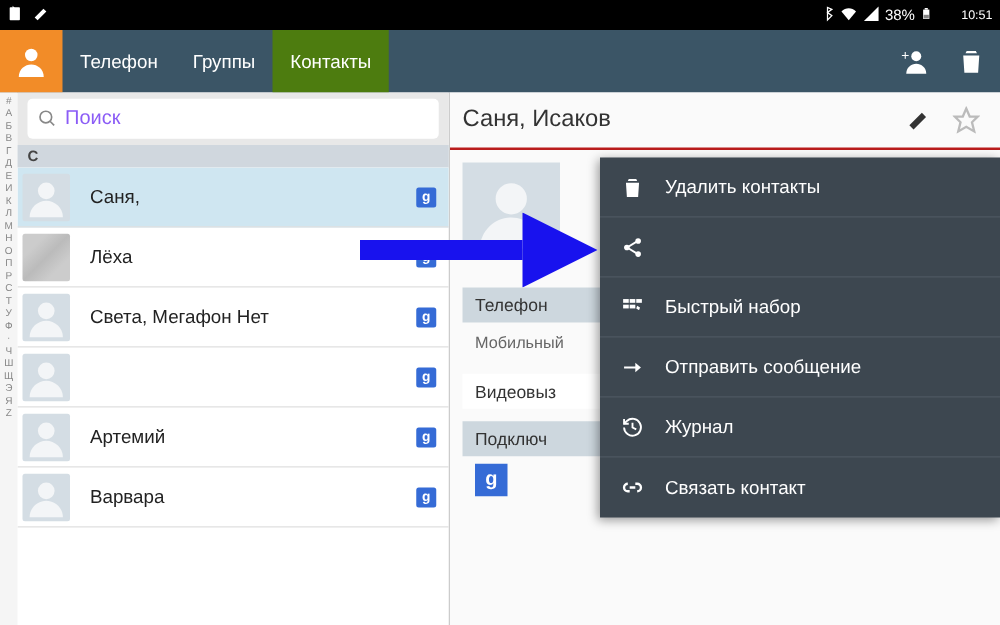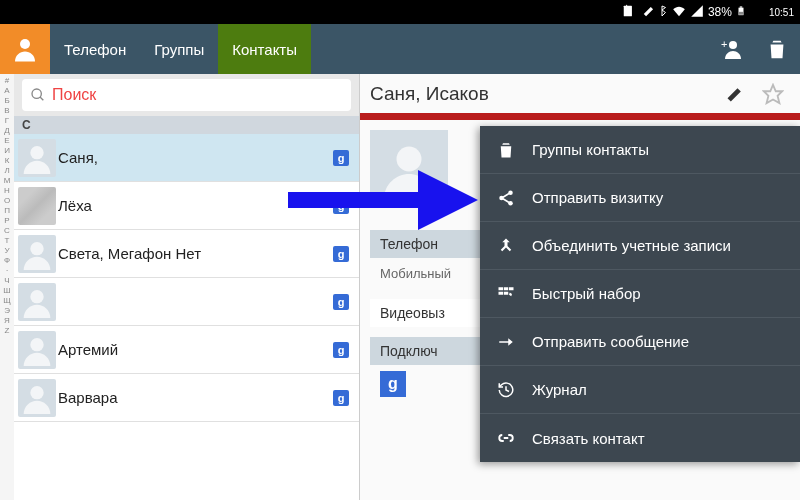--- a/index.html
+++ b/index.html
@@ -1,43 +1,43 @@
 <!DOCTYPE html>
 <html><head>
 <meta charset="utf-8">
 <style>
   *{margin:0;padding:0;box-sizing:border-box;font-family:Arial,Helvetica,sans-serif;}
   body{width:800px;height:500px;overflow:hidden;background:#fff;position:relative;}
-  .status-bar{height:24px;background:#000;color:#fff;display:flex;align-items:center;justify-content:flex-end;padding:2px 6px;font-size:13px;}
+  .status-bar{height:24px;background:#000;color:#fff;display:flex;align-items:center;justify-content:space-between;padding:2px 6px;font-size:13px;}
   .status-left{display:flex;gap:6px;align-items:center;}
   .status-right{display:flex;gap:4px;align-items:center;}
   .status-right span{font-size:12px;}
   .header{height:50px;background:#3b5566;display:flex;align-items:stretch;color:#fff;}
   .app-icon{width:50px;height:50px;background:#f28c28;display:flex;align-items:center;justify-content:center;}
   .tab{padding:0 14px;display:flex;align-items:center;font-size:15px;cursor:pointer;white-space:nowrap;}
   .tab.active{background:#4d7c0f;}
   .header-spacer{flex:1;}
   .header-btn{width:46px;display:flex;align-items:center;justify-content:center;cursor:pointer;}
   .body{display:flex;height:calc(500px - 74px);}
   .alpha-index{width:14px;background:#f5f5f5;display:flex;flex-direction:column;font-size:8px;color:#888;align-items:center;padding-top:2px;}
   .alpha-index span{line-height:10px;}
   .left-pane{width:346px;border-right:1px solid #ccc;display:flex;flex-direction:column;}
   .search-wrap{height:42px;background:#e8e8e8;display:flex;align-items:center;padding:0 8px;}
-  .search-box{flex:1;background:#fff;height:30px;border-radius:4px;display:flex;align-items:center;padding:16px 8px;color:#ef4444;}
+  .search-box{flex:1;background:#fff;height:30px;border-radius:4px;display:flex;align-items:center;padding:16px 8px;color:#8b5cf6;}
   .search-box svg{margin-right:6px;}
   .section-header{background:#d0d7de;padding:2px 8px;font-size:12px;color:#444;font-weight:bold;}
   .contact-list{flex:1;overflow:hidden;}
   .contact-row{display:flex;align-items:center;height:48px;border-bottom:1px solid #e0e0e0;padding:0 8px 0 4px;position:relative;}
   .contact-row.selected{background:#cfe6f1;}
   .avatar{width:38px;height:38px;background:#d4dde4;border-radius:2px;display:flex;align-items:center;justify-content:center;overflow:hidden;flex-shrink:0;}
   .avatar svg{width:32px;height:32px;}
-  .contact-name{margin-left:2px;font-size:15px;color:#222;}
+  .contact-name{margin-left:16px;font-size:15px;color:#222;}
   .g-badge{position:absolute;right:10px;top:50%;transform:translateY(-50%);width:16px;height:16px;background:#356bd6;color:#fff;font-size:11px;font-weight:bold;display:flex;align-items:center;justify-content:center;border-radius:2px;}
   .right-pane{flex:1;background:#fafafa;position:relative;overflow:hidden;}
-  .detail-header{height:46px;display:flex;align-items:center;padding:0 10px;border-bottom:7px solid #b91c1c;}
+  .detail-header{height:46px;display:flex;align-items:center;padding:0 10px;border-bottom:2px solid #b91c1c;}
   .detail-name{font-size:19px;color:#333;flex:1;}
   .detail-btn{width:34px;height:34px;display:flex;align-items:center;justify-content:center;margin-left:4px;}
   .detail-body{display:flex;padding:10px;}
   .detail-avatar{width:78px;height:78px;background:#d4dde4;display:flex;align-items:center;justify-content:center;}
   .detail-avatar svg{width:60px;height:60px;}
   .detail-sections{margin-top:12px;padding:0 10px;}
   .detail-sec-title{background:#cdd7de;padding:6px 10px;font-size:14px;color:#333;margin-top:10px;}
   .detail-sec-row{padding:8px 10px;font-size:13px;color:#666;}
   .detail-g{width:26px;height:26px;background:#356bd6;color:#fff;font-weight:bold;display:inline-flex;align-items:center;justify-content:center;margin:6px 0 0 10px;}
   .menu{position:absolute;top:52px;right:0;width:320px;background:#3d4750;color:#fff;box-shadow:-2px 2px 8px rgba(0,0,0,0.4);}
@@ -247,41 +247,32 @@
       <div class="detail-g">g</div>
     </div>
 
     <div class="menu" id="menu">
         <div class="menu-item">
           <span class="menu-icon">
             <svg width="18" height="18" viewBox="0 0 24 24" fill="#fff">
               <path d="M5 7h14l-1 15H6L5 7zm3-4h8l1 2H7l1-2z"></path>
             </svg>
           </span>
-          <span>Группы контакты</span>
+          <span>Удалить контакты</span>
         </div>
         <div class="menu-item">
           <span class="menu-icon">
             <svg width="18" height="18" viewBox="0 0 24 24" fill="#fff">
               <circle cx="6" cy="12" r="3"></circle>
               <circle cx="18" cy="5" r="3"></circle>
               <circle cx="18" cy="19" r="3"></circle>
               <line x1="8" y1="11" x2="16" y2="6" stroke="#fff" stroke-width="2"></line>
               <line x1="8" y1="13" x2="16" y2="18" stroke="#fff" stroke-width="2"></line>
             </svg>
           </span>
-          <span>Отправить визитку</span>
-        </div>
-        <div class="menu-item">
-          <span class="menu-icon">
-            <svg width="18" height="18" viewBox="0 0 24 24" fill="#fff">
-              <path d="M12 2l5 5h-3v5l5 5-2 2-5-5-5 5-2-2 5-5V7H7l5-5z"></path>
-            </svg>
-          </span>
-          <span>Объединить учетные записи</span>
         </div>
         <div class="menu-item">
           <span class="menu-icon">
             <svg width="18" height="18" viewBox="0 0 24 24" fill="#fff">
               <rect x="2" y="3" width="6" height="4"></rect>
               <rect x="9" y="3" width="6" height="4"></rect>
               <rect x="16" y="3" width="6" height="4"></rect>
               <rect x="2" y="9" width="6" height="4"></rect>
               <rect x="9" y="9" width="6" height="4"></rect>
               <path d="M17 10l3 2-1 3-3-2z"></path>

